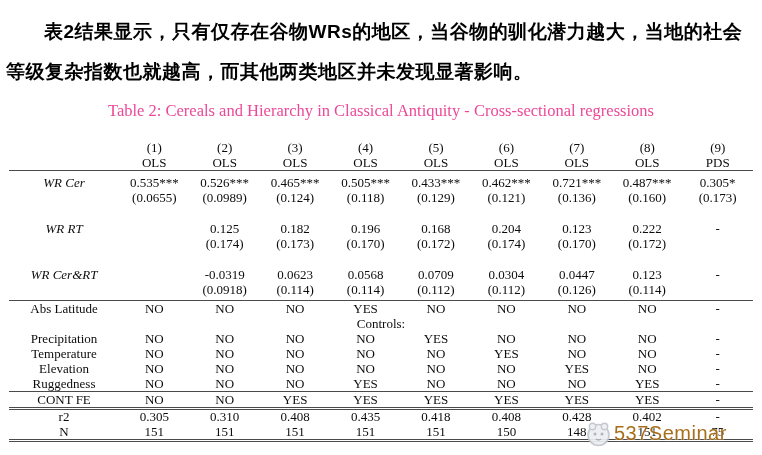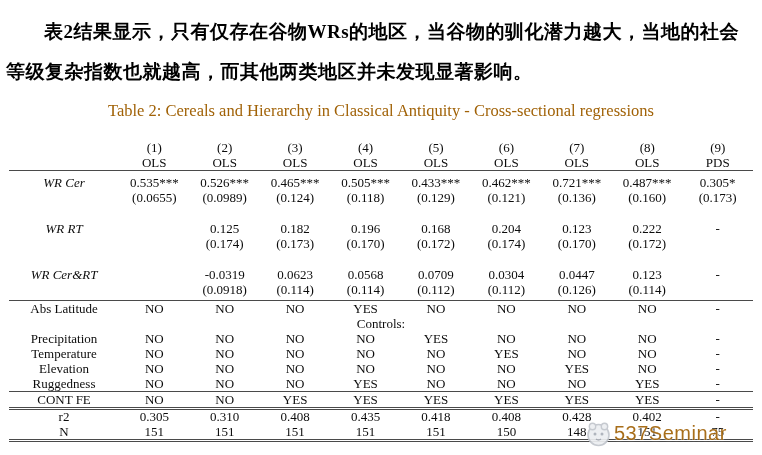--- a/index.html
+++ b/index.html
@@ -6,27 +6,27 @@
   .page{
     position:relative;width:762px;height:455px;background:#ffffff;
     overflow:hidden;font-family:"Liberation Sans",sans-serif;color:#111;
   }
   
   .cn-para{
     margin:12px 10px 0 6px;
     font-size:19px;line-height:40px;letter-spacing:0.5px;
     font-weight:600;color:#000;
     text-indent:2em;
-    font-family:Liberation Serif, serif;
+    font-family:Liberation Sans, sans-serif;
   }
   
   .tbl-title{
     margin-top:9px;text-align:center;
     font-family:"Liberation Serif","DejaVu Serif",serif;
-    font-size:16.5px;color:#a16207;
+    font-size:16.5px;color:#ec4899;
   }
   
   table.reg{
     margin:19px auto 0 auto;width:744px;table-layout:fixed;
     border-collapse:collapse;
     font-family:"Liberation Serif","DejaVu Serif",serif;
   }
   table.reg td{
     font-size:13px;line-height:15px;padding:0;text-align:center;
     color:#0c0c0c;overflow:hidden;white-space:nowrap;

